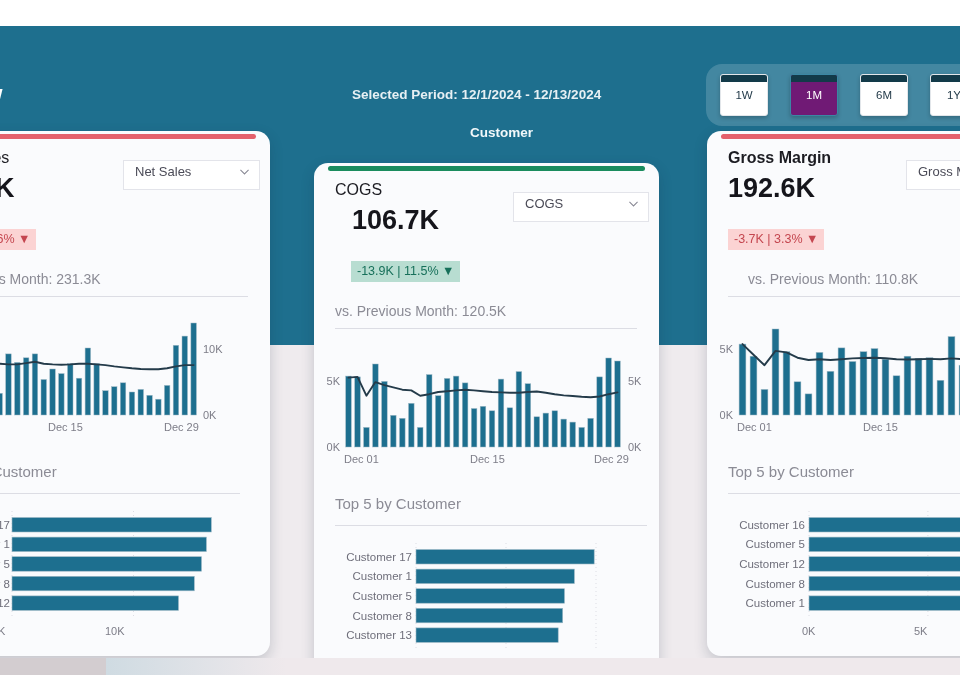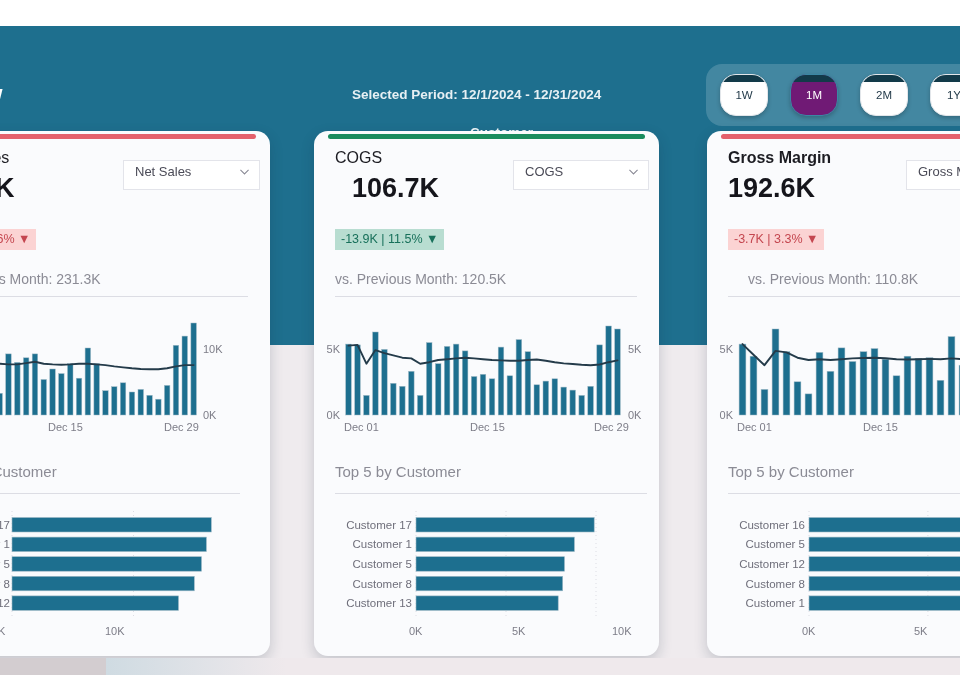--- a/index.html
+++ b/index.html
@@ -40,21 +40,21 @@
   .period-group {
     position: absolute; left: 706px; top: 38px;
     height: 62px; padding: 10px 14px;
     display: flex; gap: 22px; align-items: center;
     background: rgba(255,255,255,0.17);
     border-radius: 16px;
   }
   .period-btn {
     position: relative;
     width: 48px; height: 42px;
-    border-radius: 16px;
+    border-radius: 3px;
     background: #ffffff;
     border: 1px solid #e2e6ea;
     display: flex; align-items: center; justify-content: center;
     font-size: 11.5px; color: #243b4a;
     box-shadow: 0 2px 4px rgba(0,0,0,0.22);
     overflow: hidden;
     cursor: pointer;
   }
   .period-btn::before {
     content: ""; position: absolute; left: 0; right: 0; top: 0; height: 7px;
@@ -141,27 +141,27 @@
 </head>
 <body>
 
 <div id="root">
 
   <div class="topstrip"></div>
   <div class="page-bg"></div>
 
   <div class="header">
     <div class="header-title">ive Overview</div>
-    <div class="header-period">Selected Period: 12/1/2024 - 12/31/2024</div>
+    <div class="header-period">Selected Period: 12/1/2024 - 12/13/2024</div>
     <div class="header-sub">Customer</div>
 
     <div class="period-group">
       <div class="period-btn">1W</div>
       <div class="period-btn active">1M</div>
-      <div class="period-btn">2M</div>
+      <div class="period-btn">6M</div>
       <div class="period-btn">1Y</div>
     </div>
   </div>
 
   <div class="card" id="card-0" style="left:-190px; width:460px;">
     <div class="card-accent" style="background: rgb(228, 97, 108);"></div>
     <div class="card-inner">
       <div class="kpi-title" style="left:170px;">ales</div>
       <div class="kpi-value" style="left:170px;">3K</div>
       <div class="kpi-delta neg-red" style="left:170px;">7.6% ▼</div>
@@ -225,26 +225,26 @@
             <text x="40" y="84.6" text-anchor="end" class="cat-label">r 8</text>
             <rect x="42" y="92.9" width="166.5" height="14.5" fill="#1d6f8f" stroke="#9fb9c6" stroke-width="0.6"></rect>
             <text x="40" y="104.2" text-anchor="end" class="cat-label">12</text>
             <text x="22" y="132" text-anchor="start" class="axis-label">0K</text>
             <text x="135" y="132" text-anchor="start" class="axis-label">10K</text>
           </svg>
       </div>
     </div>
   </div>
 
-  <div class="card" id="card-1" style="left:314px; width:345px;">
+  <div class="card" id="card-1" style="left:314px; width:345px;margin-top:32px;">
     <div class="card-accent" style="background: rgb(26, 140, 94);"></div>
     <div class="card-inner">
       <div class="kpi-title" style="left:21px;">COGS</div>
       <div class="kpi-value" style="left:38px;">106.7K</div>
-      <div class="kpi-delta neg-green" style="left:21px;">-13.9K | 11.5% ▼</div>
+      <div class="kpi-delta neg-green" style="left:37px;">-13.9K | 11.5% ▼</div>
       <div class="kpi-prev" style="left:21px;text-align:center;">vs. Previous Month: 120.5K</div>
       <div class="card-divider" style="left:21px; right:22px;"></div>
       <div class="select" style="left:199px; width:136px;">
         <span>COGS</span>
         <svg class="chev" viewBox="0 0 16 16">
           <path d="M3 6 L8 11 L13 6" fill="none" stroke="#8a8a96" stroke-width="1.3"></path>
         </svg>
       </div>
       <div class="chart-wrap" style="left:8px; top:178px; width:330px; height:145px;">
         <svg id="trend-1" width="330" height="145">

